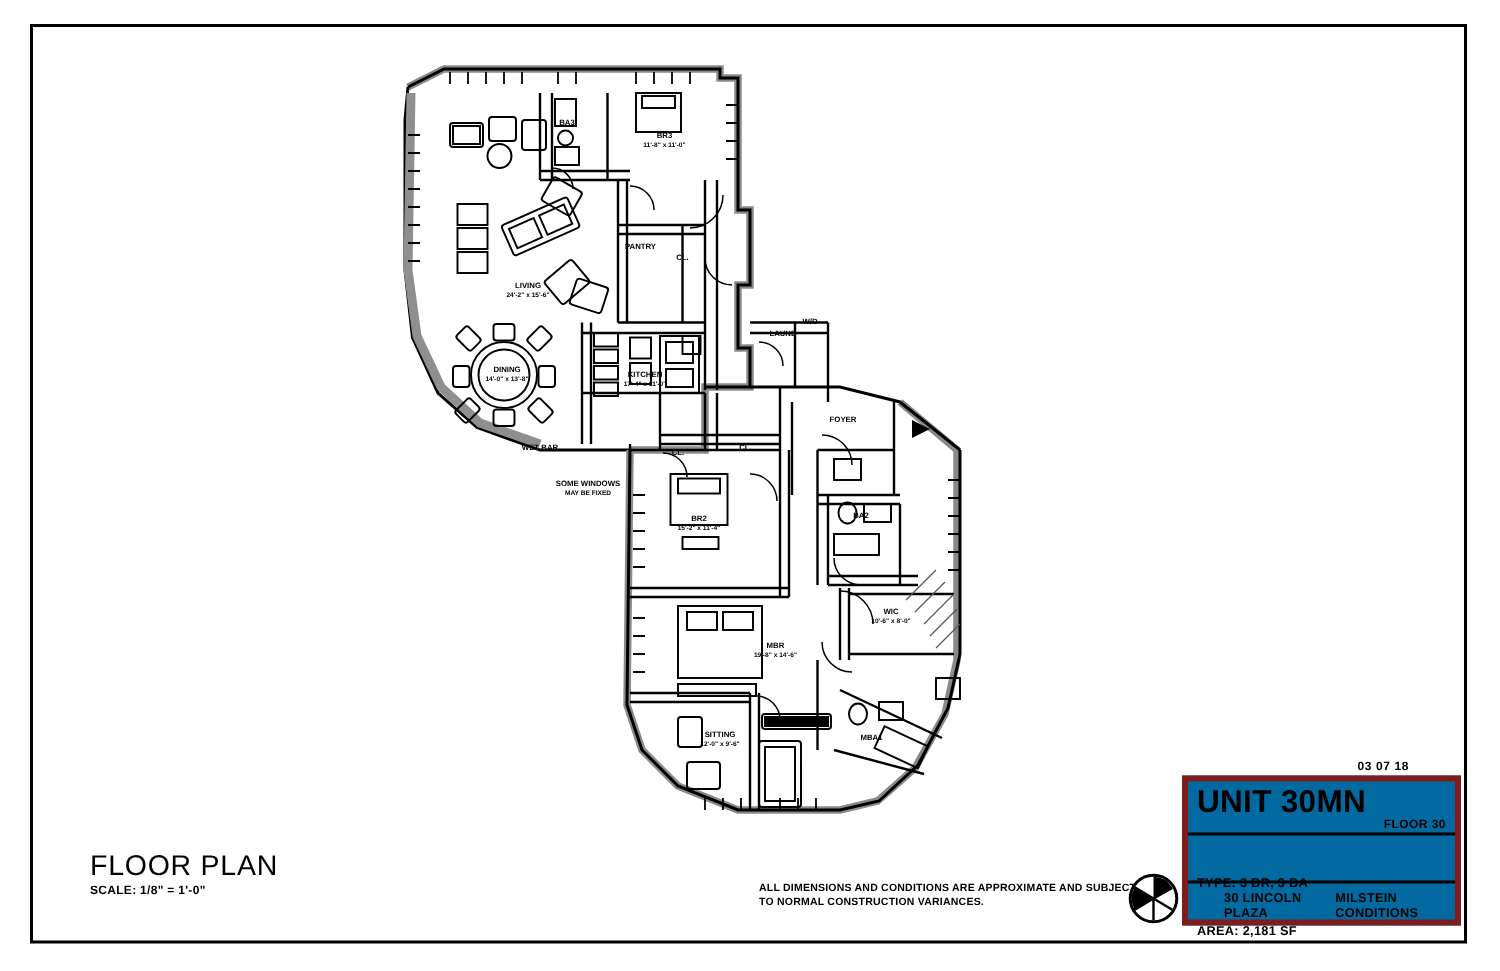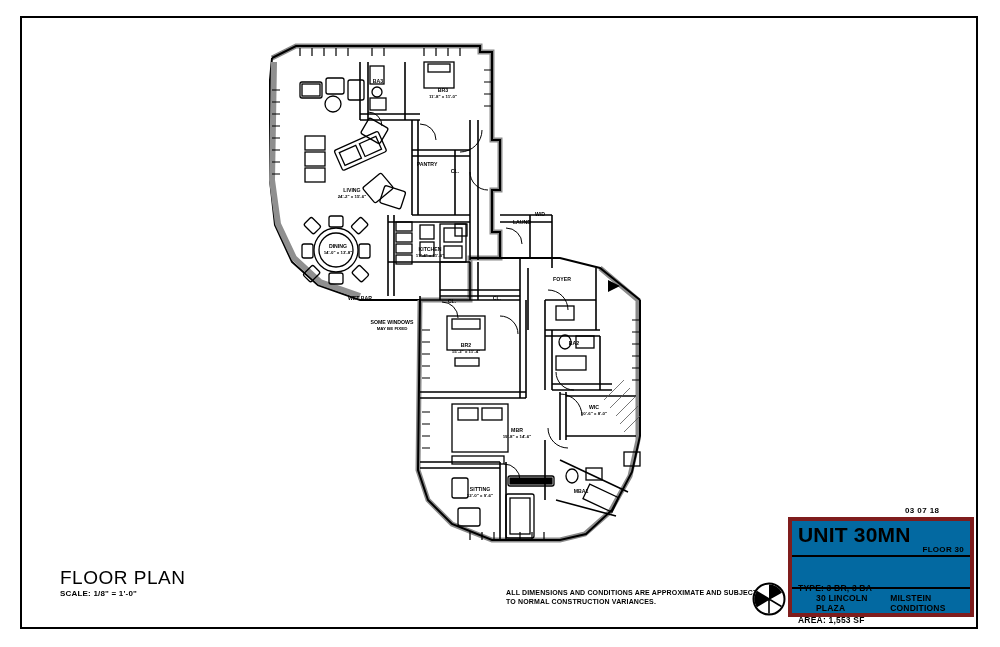--- a/index.html
+++ b/index.html
@@ -372,21 +372,21 @@
 
   <div id="date-stamp">03 07 18</div>
 
   <div id="title-block">
     <div class="tb-row" id="tb-unit">
       <div class="unit-name">UNIT 30MN</div>
       <div class="unit-floor">FLOOR 30</div>
     </div>
     <div class="tb-row" id="tb-specs">
       <div>TYPE: 3 BR, 3 BA</div>
-      <div>AREA: 1,553 SF</div>
+      <div>AREA: 2,181 SF</div>
     </div>
     <div class="tb-row" id="tb-footer">
       <span>30 LINCOLN PLAZA</span>
       <span>MILSTEIN CONDITIONS</span>
     </div>
   </div>
 
 </div>
 
 </body></html>

